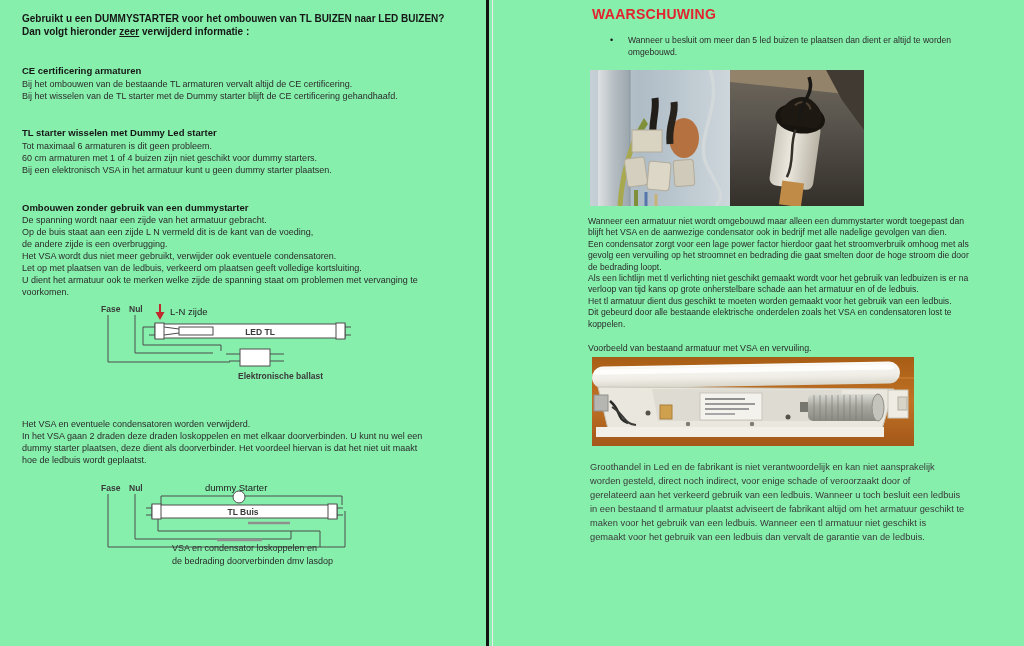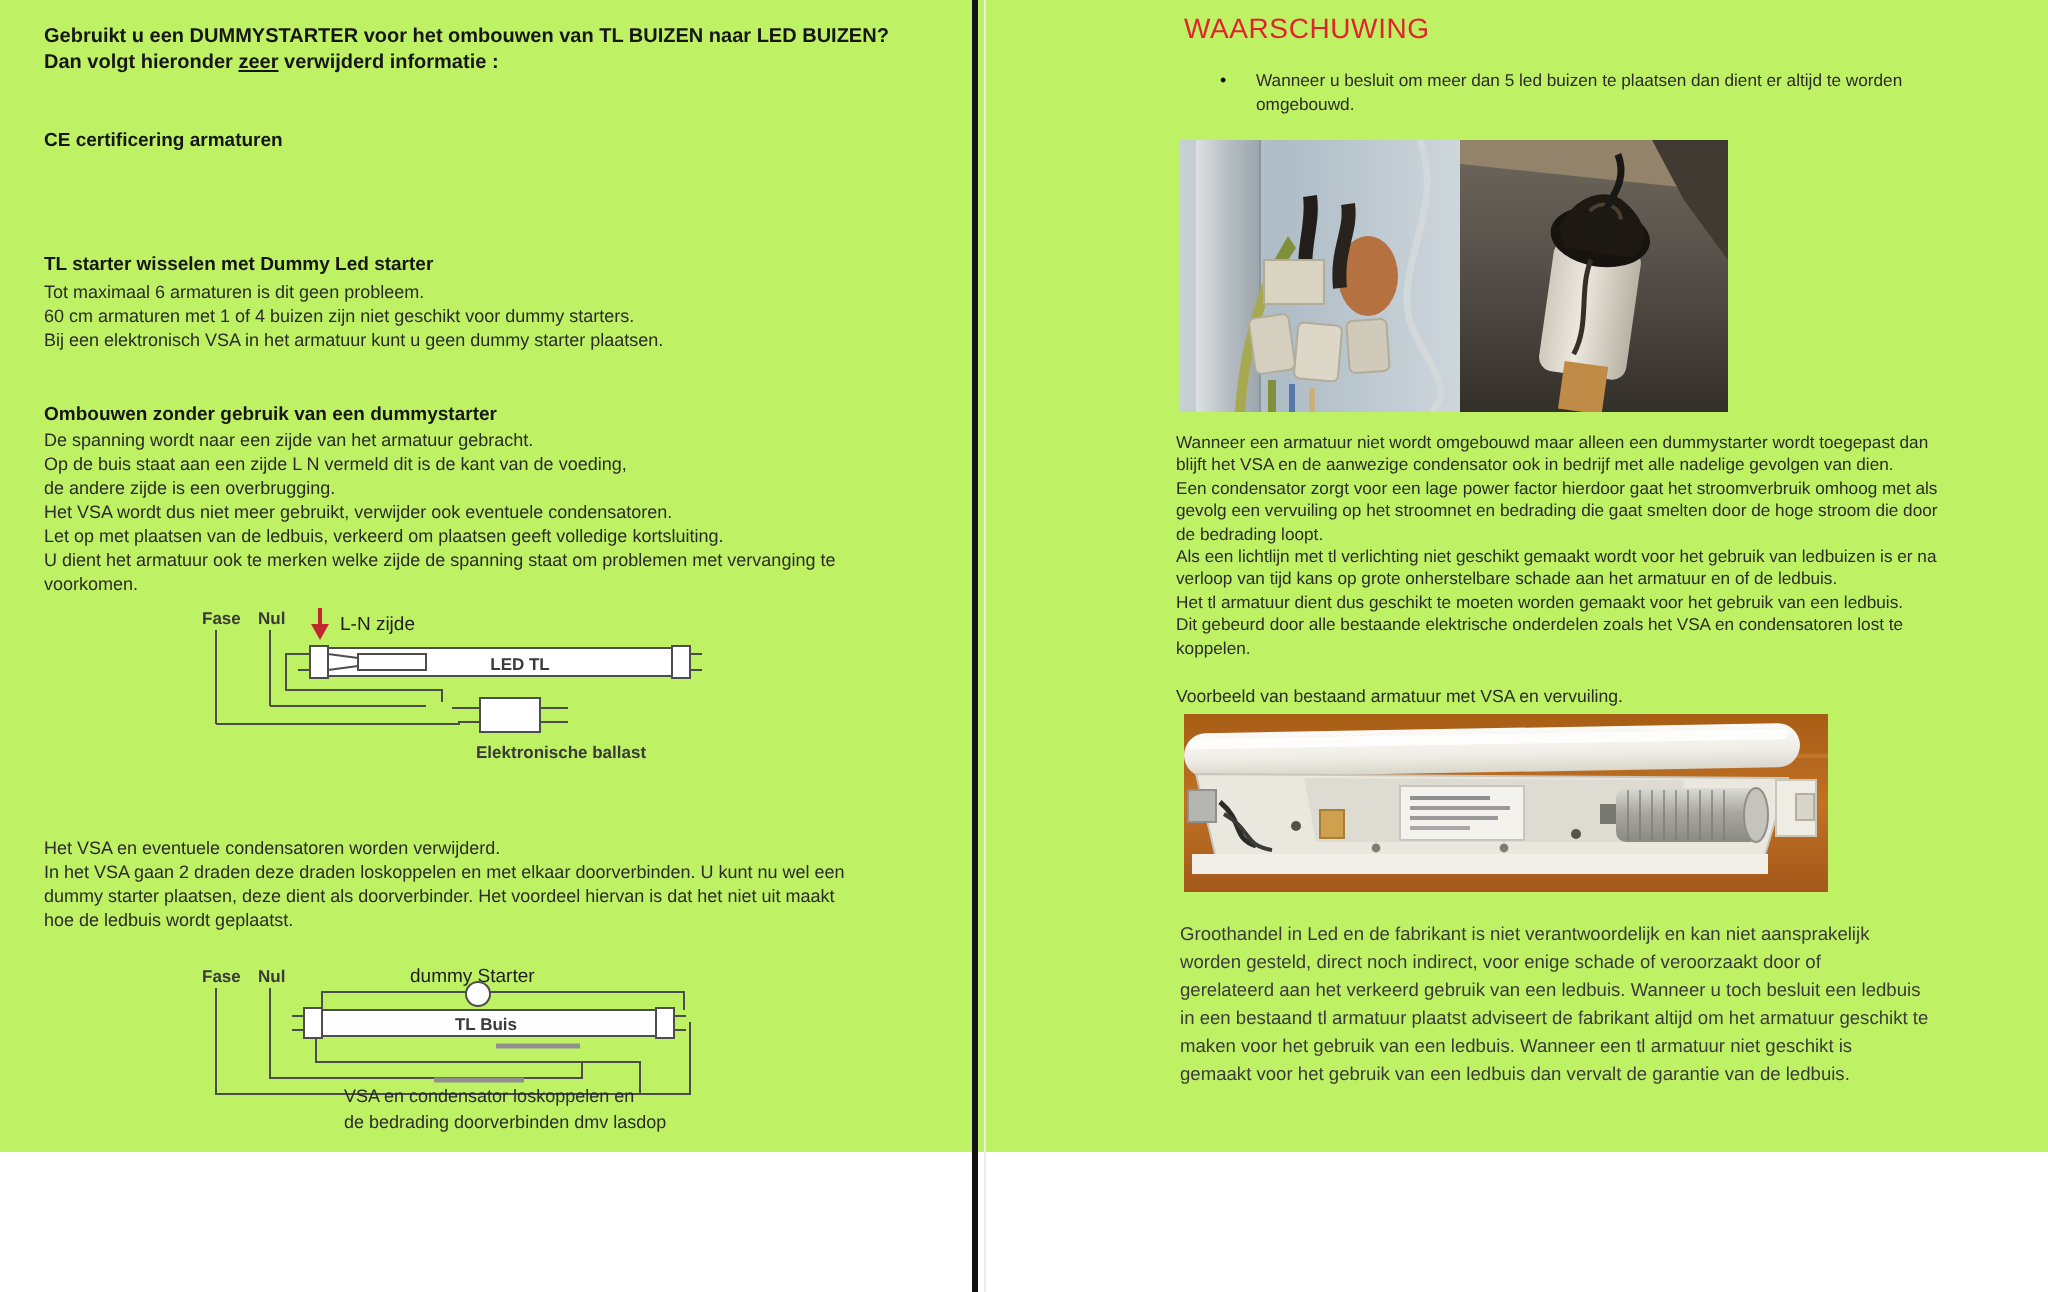--- a/index.html
+++ b/index.html
@@ -1,18 +1,18 @@
 <!DOCTYPE html>
 <html><head>
 <meta charset="utf-8">
 <style>
   * { margin:0; padding:0; box-sizing:border-box; }
   html,body { width:1024px; height:646px; background:#ffffff; overflow:hidden; }
   body { font-family:"Liberation Sans", sans-serif; color:#1f1f1f; position:relative; }
-  .page { position:absolute; left:0; top:0; width:1024px; height:576px; background:#bef264; }
+  .page { position:absolute; left:0; top:0; width:1024px; height:646px; background:#86efac; }
 
   .abs { position:absolute; }
   .lines { white-space:pre-line; }
 
   
   .intro { left:22px; top:12px; width:450px; font-weight:bold; font-size:10px; line-height:13px; color:#161616; }
   .u { text-decoration:underline; }
   .h { position:absolute; left:22px; width:452px; font-weight:bold; font-size:9.5px; color:#161616; }
   .b { position:absolute; left:22px; width:452px; font-size:9px; line-height:12px; color:#2b2b2b; }
   #h-ce { top:65px; } #b-ce { top:78px; }
@@ -29,41 +29,43 @@
   .dlab2 { font-size:9.5px; fill:#202020; }
   .wire { stroke:#4d4d4d; stroke-width:1; fill:none; }
   .tube { stroke:#4d4d4d; stroke-width:1; fill:#ffffff; }
   .thickwire { stroke:#8f8f8f; stroke-width:2.5; }
 
   
   #divider { left:486px; top:0; width:3px; height:646px; background:#121212; }
   #divider-shadow { left:492px; top:0; width:1px; height:646px; background:#ececec; }
 
   
-  #warning { left:592px; top:6px; font-size:14px; font-weight:400; letter-spacing:0.3px; color:#e2232e; }
+  #warning { left:592px; top:6px; font-size:14px; font-weight:700; letter-spacing:0.3px; color:#e2232e; }
   #bullet-row { left:610px; top:35px; width:400px; display:flex; }
   #bullet-dot { width:18px; font-size:9px; color:#111; }
   #bullet-text { flex:1; font-size:8.6px; line-height:11.5px; color:#2b2b2b; }
   #photo1 { left:590px; top:70px; width:274px; height:136px; }
   #rp-paragraph { left:588px; top:216px; width:436px; font-size:8.6px; line-height:11.4px; color:#2b2b2b; }
   #example-caption { left:588px; top:343px; font-size:8.8px; color:#2b2b2b; }
   #photo2 { left:592px; top:357px; width:322px; height:89px; }
   #disclaimer { left:590px; top:460px; width:434px; font-size:9.3px; line-height:14px; color:#3a3a3a; }
 </style>
 </head>
 <body>
 
 <div class="page">
 
   <div class="abs intro">
     <div>Gebruikt u een DUMMYSTARTER voor het ombouwen van TL BUIZEN naar LED BUIZEN?</div>
     <div><span>Dan volgt hieronder </span><span class="u">zeer</span><span> verwijderd informatie :</span></div>
   </div>
 
   <div class="h" id="h-ce">CE certificering armaturen</div>
+  <div class="b lines" id="b-ce">Bij het ombouwen van de bestaande TL armaturen vervalt altijd de CE certificering.
+Bij het wisselen van de TL starter met de Dummy starter blijft de CE certificering gehandhaafd.</div>
 
   <div class="h" id="h-tl">TL starter wisselen met Dummy Led starter</div>
   <div class="b lines" id="b-tl">Tot maximaal 6 armaturen is dit geen probleem.
 60 cm armaturen met 1 of 4  buizen zijn niet geschikt voor dummy starters.
 Bij een elektronisch VSA in het armatuur kunt u geen dummy starter plaatsen.</div>
 
   <div class="h" id="h-zonder">Ombouwen zonder gebruik van een dummystarter</div>
   <div class="b lines" id="b-zonder">De spanning wordt naar een zijde van het armatuur gebracht.
 Op de buis staat aan een zijde L N vermeld dit is de kant van de voeding,
 de andere zijde is een overbrugging.

